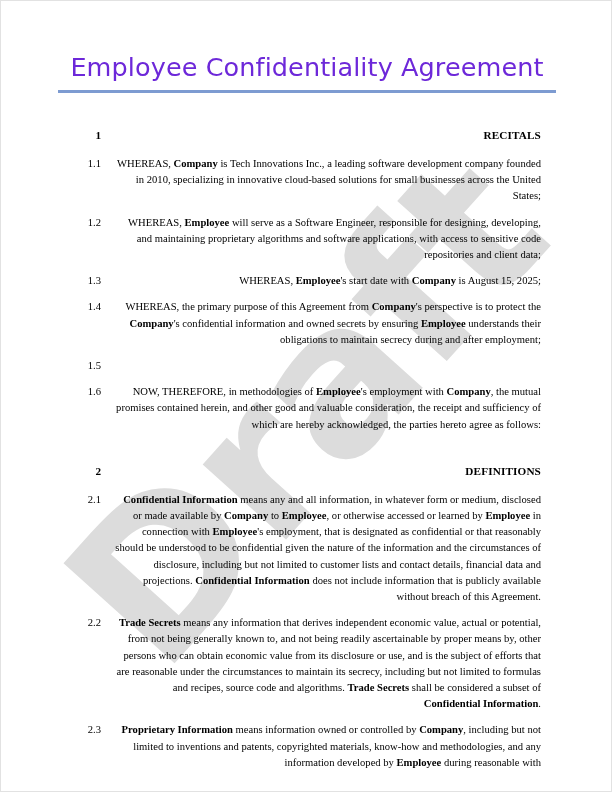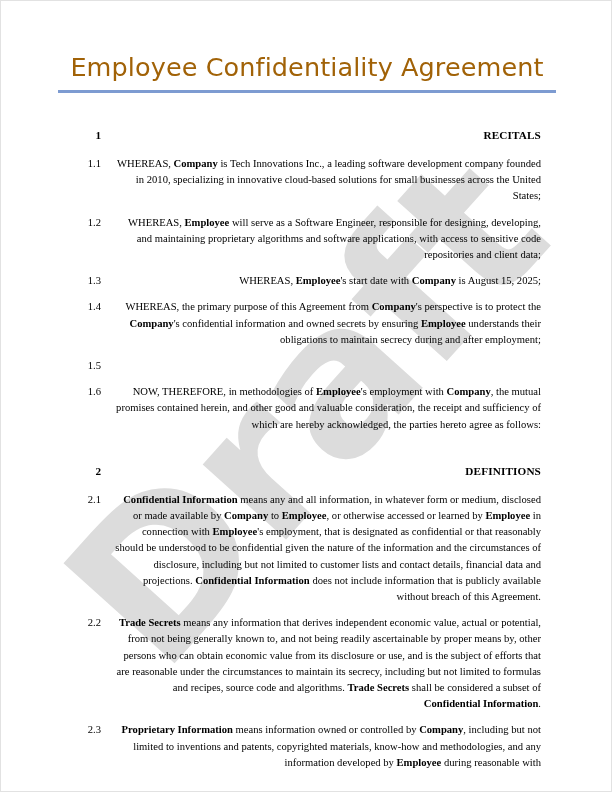--- a/index.html
+++ b/index.html
@@ -60,21 +60,21 @@
   .doc-title {
     position: absolute;
     left: 57px;
     top: 52px;
     width: 498px;
     text-align: center;
     font-family: "DejaVu Sans", sans-serif;
     font-weight: 400;
     font-size: 25.5px;
     line-height: 1.15;
-    color: #a16207;
+    color: #6d28d9;
     letter-spacing: 0.1px;
   }
 
   .title-rule {
     position: absolute;
     left: 57px;
     top: 89px;
     width: 498px;
     height: 2.6px;
     background: #7d9bd1;

